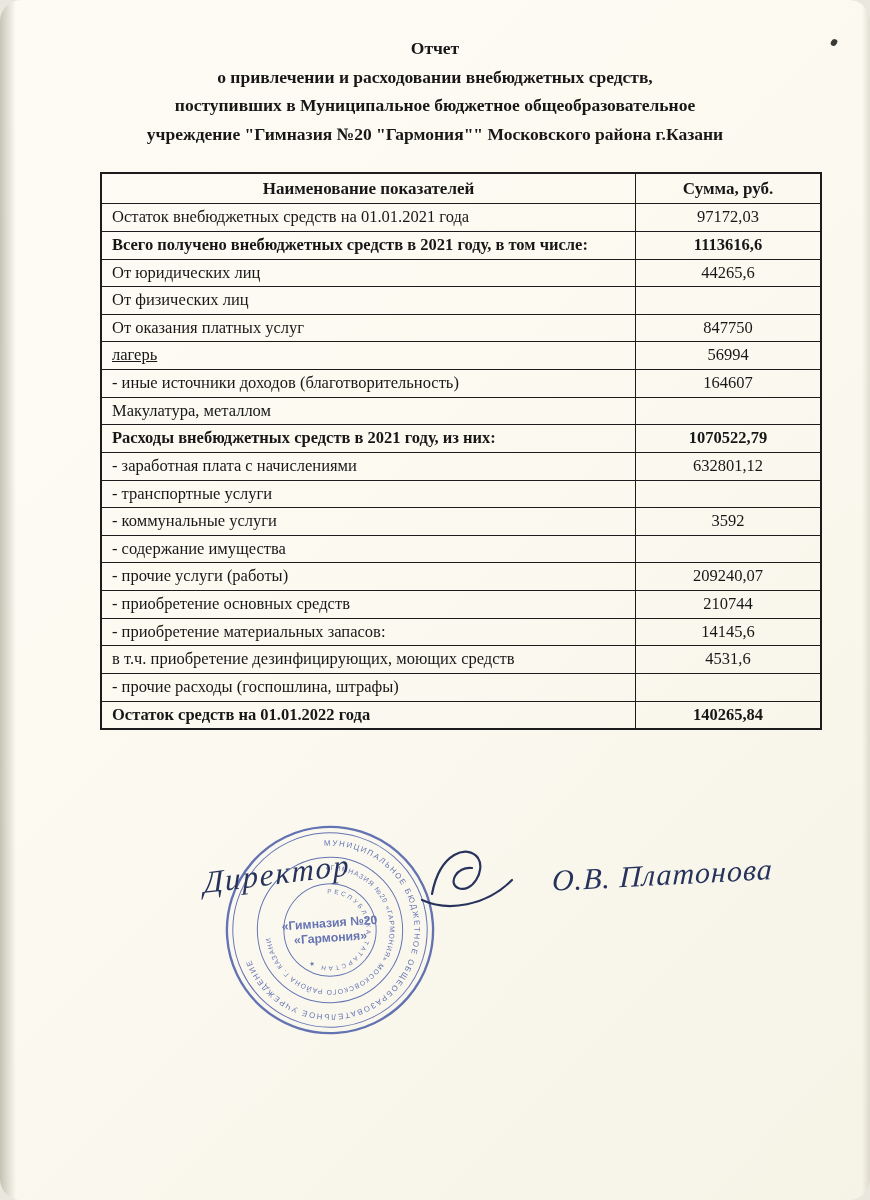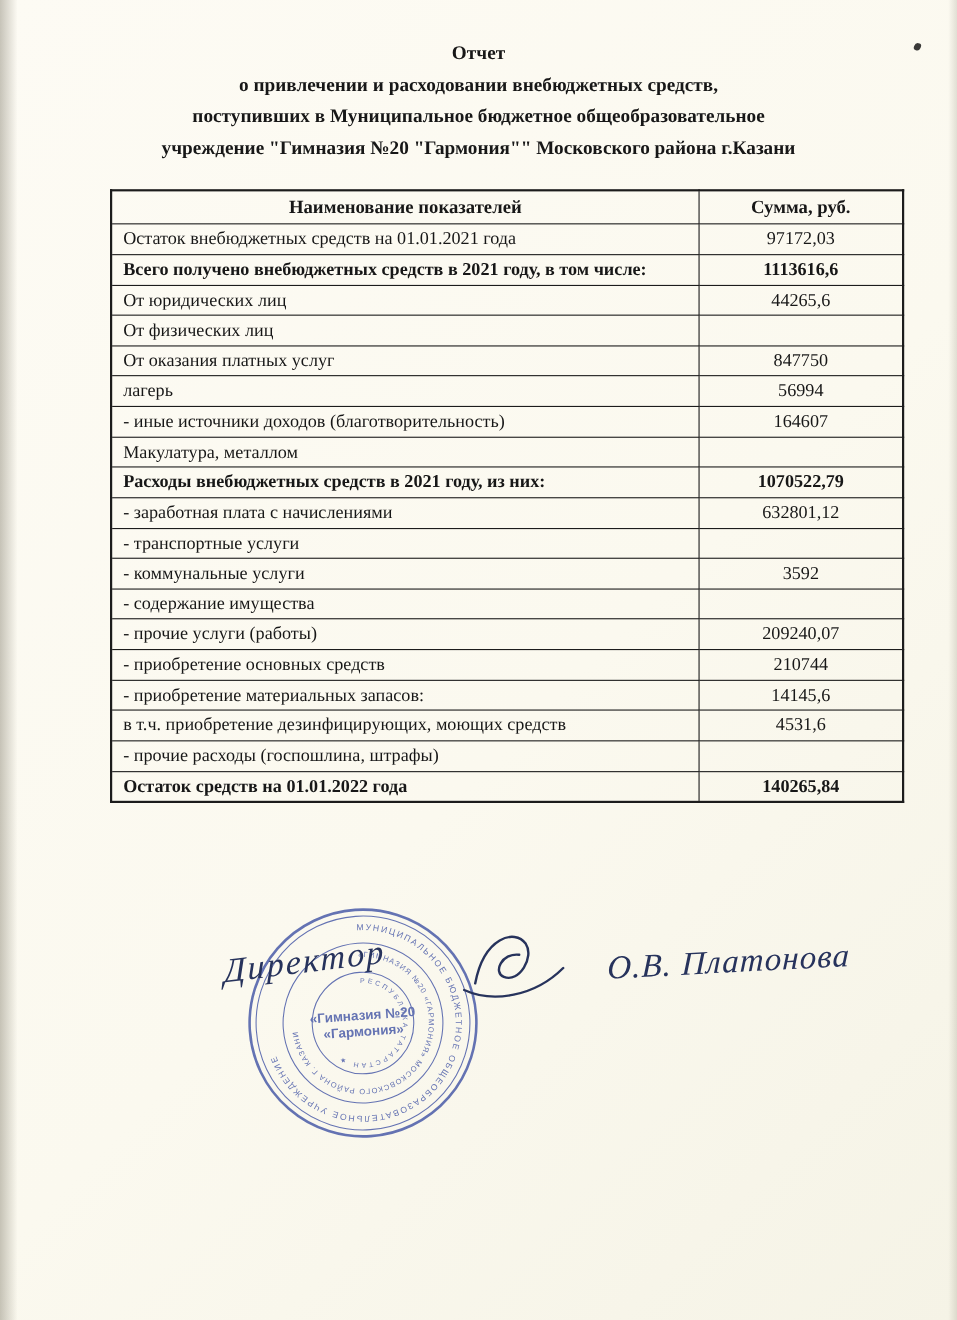--- a/index.html
+++ b/index.html
@@ -5,20 +5,21 @@
   html, body { margin: 0; padding: 0; background: #e9e7de; }
   .page {
     position: relative;
     width: 870px;
     height: 1200px;
     margin: 0 auto;
     overflow: hidden;
     background: linear-gradient(135deg, #fdfbf4 0%, #fbf9ef 55%, #f5f3e6 100%);
     font-family: "Liberation Serif", serif;
     color: #171717;
+    border-radius: 21px;
   }
   .scan-shadow-left {
     position: absolute; left: 0; top: 0; bottom: 0; width: 16px;
     background: linear-gradient(to right, rgba(110,105,88,.38), rgba(110,105,88,0));
     pointer-events: none;
   }
   .scan-shadow-right {
     position: absolute; right: 0; top: 0; bottom: 0; width: 8px;
     background: linear-gradient(to left, rgba(120,115,98,.20), rgba(120,115,98,0));
     pointer-events: none;
@@ -34,21 +35,21 @@
   .report-table {
     position: absolute; top: 172px; left: 100px; width: 722px;
     border-collapse: collapse; border: 2px solid #1c1c1c;
     font-size: 16.5px; line-height: 1.25;
   }
   .report-table th, .report-table td { border: 1px solid #1c1c1c; vertical-align: top; }
   .report-table th { padding: 4px 6px; font-size: 17px; text-align: center; }
   td.cell-label { padding: 3px 10px; text-align: left; }
   td.cell-value { padding: 3px 4px; text-align: center; width: 176px; }
   .bold { font-weight: bold; margin-top: 22px; }
-  .center { text-align: center; }
+  .center { text-align: center; text-decoration: underline; }
   .stamp {
     position: absolute; left: 222px; top: 822px; width: 216px; height: 216px;
     opacity: .82; transform: rotate(-4deg);
   }
   .sig-text {
     position: absolute; font-style: italic; color: #27335c;
     font-family: "Liberation Serif", serif; white-space: nowrap;
   }
   #sig-director { left: 203px; top: 856px; font-size: 31px; letter-spacing: 2px; transform: rotate(-7deg) skewX(-6deg); }
   #sig-name { left: 552px; top: 858px; font-size: 30px; letter-spacing: 1px; transform: rotate(-3deg) skewX(-5deg); }

